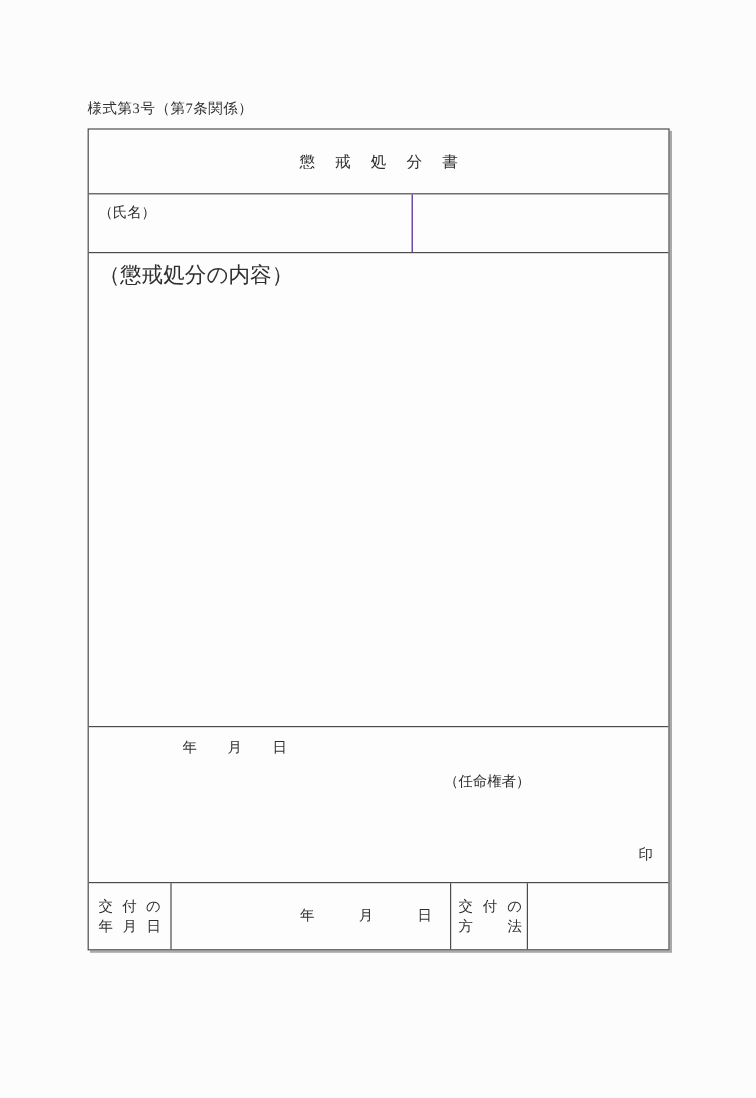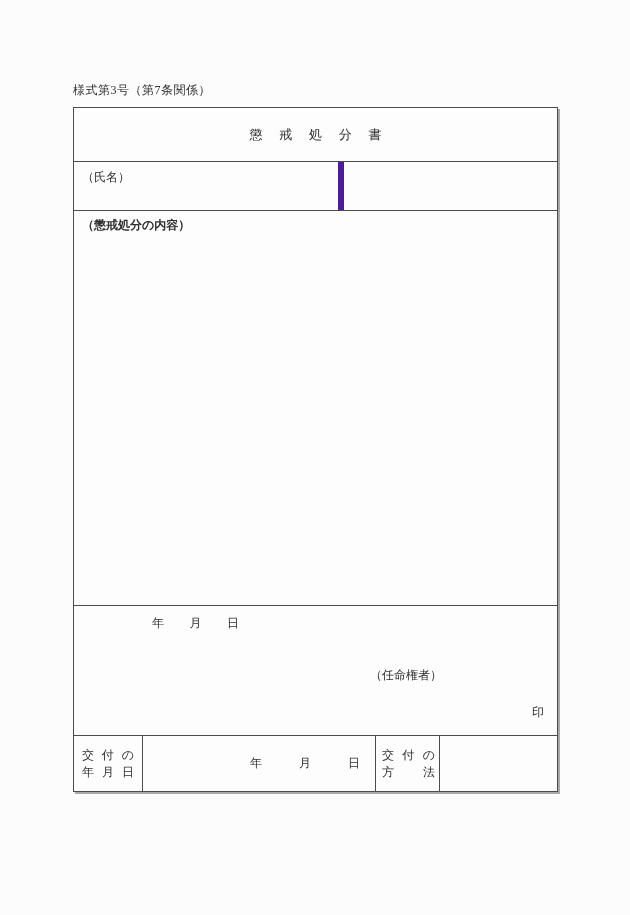--- a/index.html
+++ b/index.html
@@ -28,30 +28,30 @@
 
   
   .row-title { height: 54px; display: flex; align-items: center; justify-content: center; }
   .title-spread { width: 132px; font-size: 13px; }
 
   
   .spread { display: flex; justify-content: space-between; }
 
   
   .row-name { height: 49px; display: flex; font-size: 12px; }
-  .cell-name { width: 270px; border-right: 6px solid #4c1d95; padding: 7px 8px; }
+  .cell-name { width: 270px; border-right: 1px solid #4c1d95; padding: 7px 8px; }
   .cell-position { flex: 1; padding: 7px 9px; }
 
   
-  .row-content { height: 395px; font-size: 12px; padding: 6px 8px; font-weight: bold; }
+  .row-content { height: 395px; font-size: 18px; padding: 6px 8px; }
 
   
   .row-sign { height: 130px; position: relative; font-size: 12px; }
   .sign-date { position: absolute; left: 78px; top: 9px; width: 87px; }
-  .appointer { position: absolute; left: 296px; top: 61px; }
+  .appointer { position: absolute; left: 296px; top: 37px; }
   .seal { position: absolute; right: 13px; top: 98px; }
 
   
   .row-issue { height: 55px; display: flex; font-size: 12px; }
   .issue-cell {
     border-right: 1px solid #4c4c4c;
     display: flex; flex-direction: column; justify-content: center;
     line-height: 17px;
   }
   .issue-date-header { width: 69px; padding: 0 8px; }

